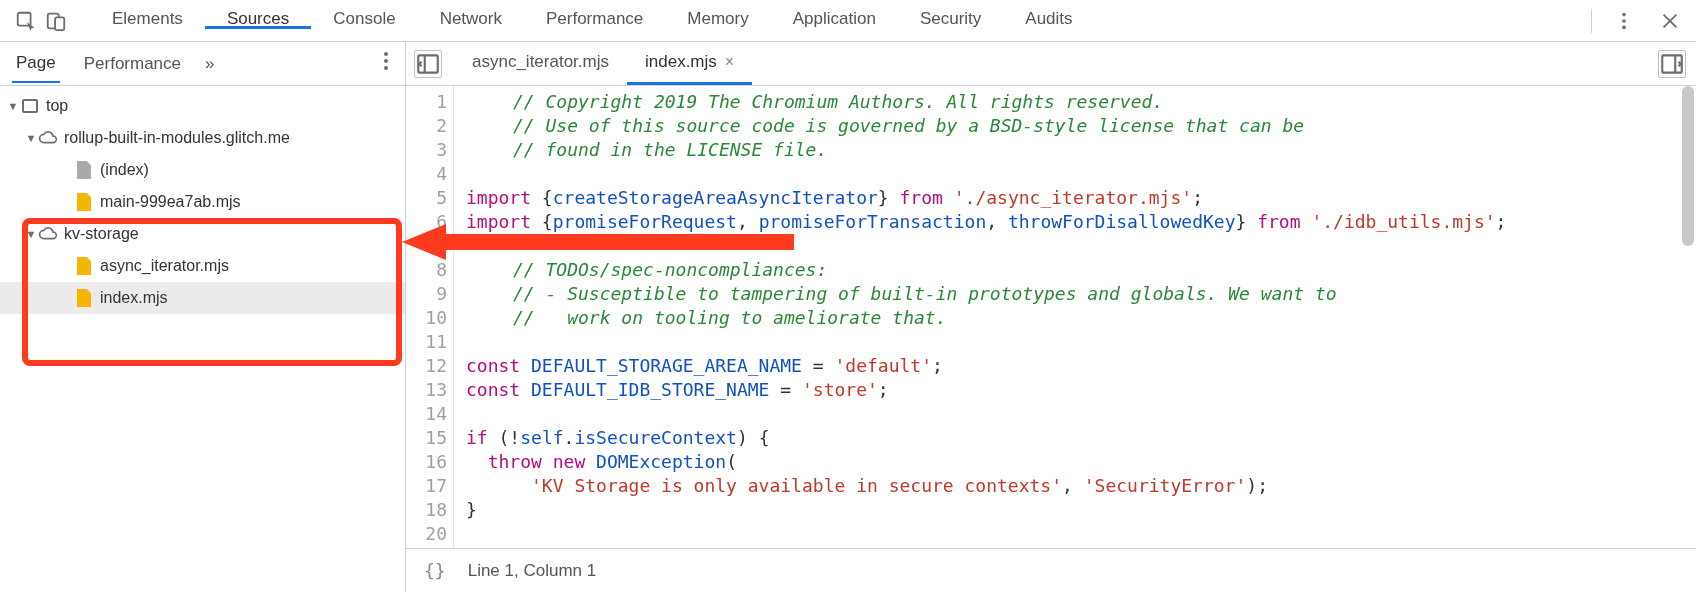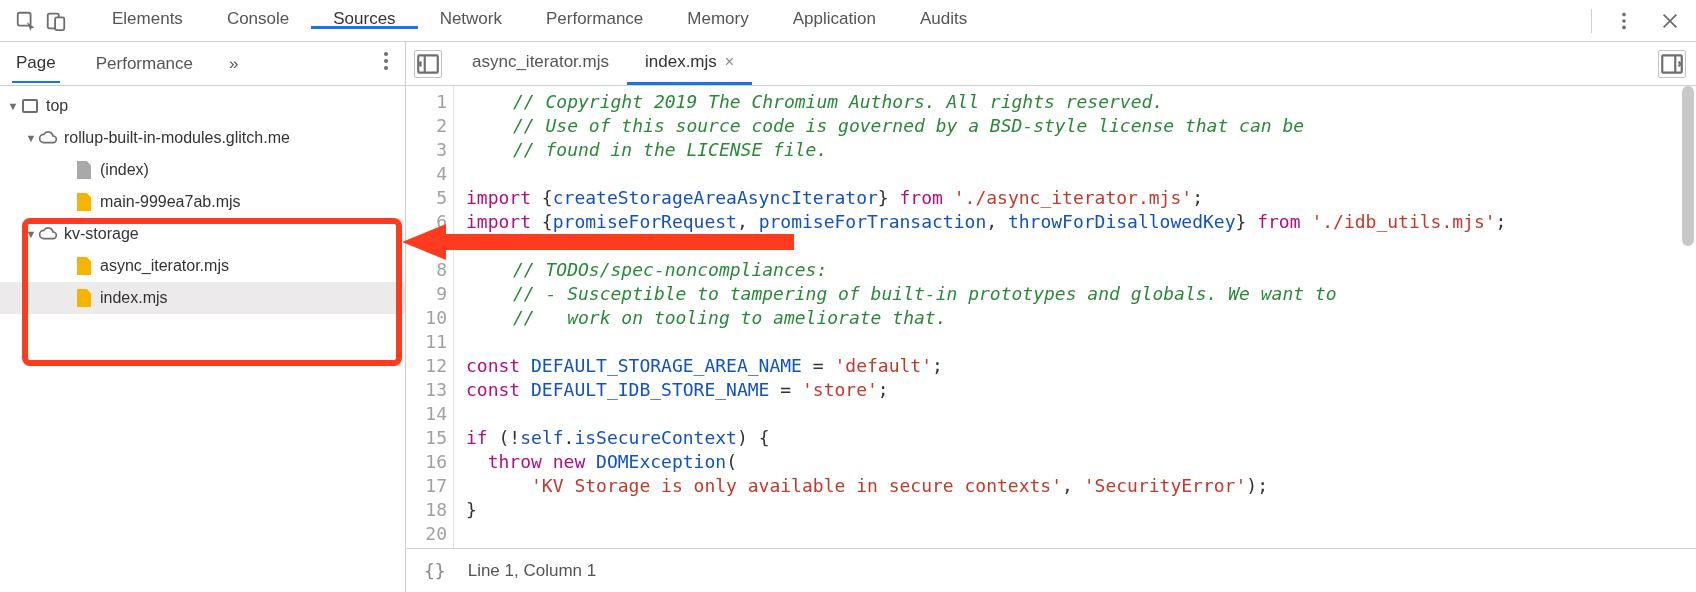--- a/index.html
+++ b/index.html
@@ -74,21 +74,21 @@
     flex-direction: column;
     background: #ffffff;
     position: relative;
   }
   .left-header {
     display: flex;
     align-items: center;
     height: 44px;
     border-bottom: 1px solid #d0d0d0;
     padding: 0 12px;
-    gap: 32px;
+    gap: 20px;
   }
   .left-header .ltab {
     font-size: 17px;
     color: #555;
     cursor: pointer;
     padding: 8px 4px;
   }
   .left-header .ltab.active {
     color: #333;
     border-bottom: 2px solid #1a73e8;
@@ -298,26 +298,27 @@
   </div>
   <div class="tb-icon">
     <svg viewBox="0 0 24 24" fill="none" stroke="currentColor" stroke-width="2">
       <rect x="3" y="4" width="12" height="16" rx="2"></rect>
       <rect x="11" y="8" width="10" height="14" rx="2" fill="#ffffff"></rect>
     </svg>
   </div>
 
   <div class="tabs" id="top-tabs">
       <div class="tab">Elements</div>
+      <div class="tab active">Sources</div>
       <div class="tab">Console</div>
-      <div class="tab active">Sources</div>
       <div class="tab">Network</div>
       <div class="tab">Performance</div>
       <div class="tab">Memory</div>
       <div class="tab">Application</div>
+      <div class="tab">Security</div>
       <div class="tab">Audits</div>
     </div>
 
   <div class="right-icons">
     <div class="divider"></div>
     <div class="tb-icon">
       <svg viewBox="0 0 24 24" fill="currentColor">
           <circle cx="12" cy="5" r="2"></circle>
           <circle cx="12" cy="12" r="2"></circle>
           <circle cx="12" cy="19" r="2"></circle>

